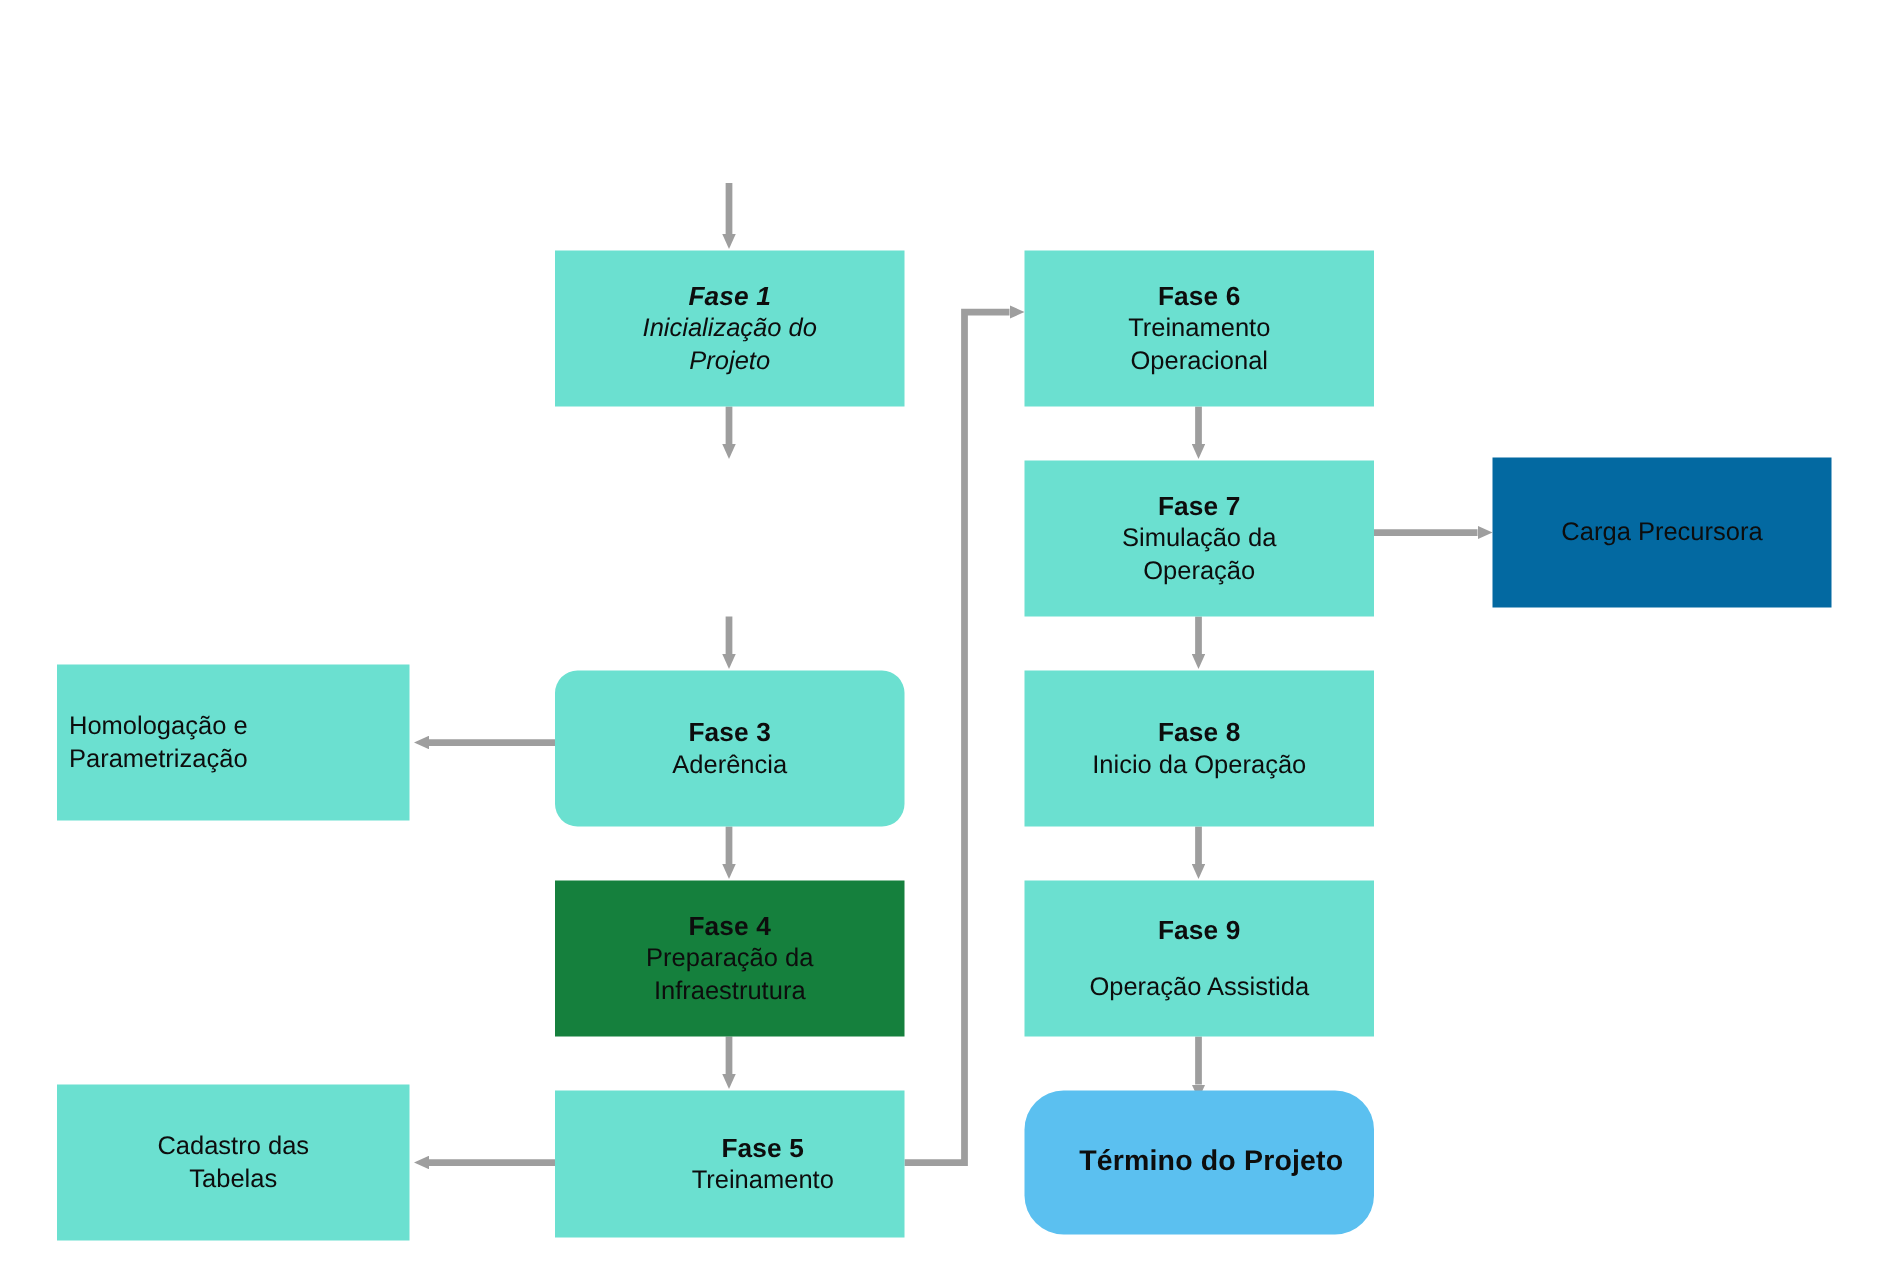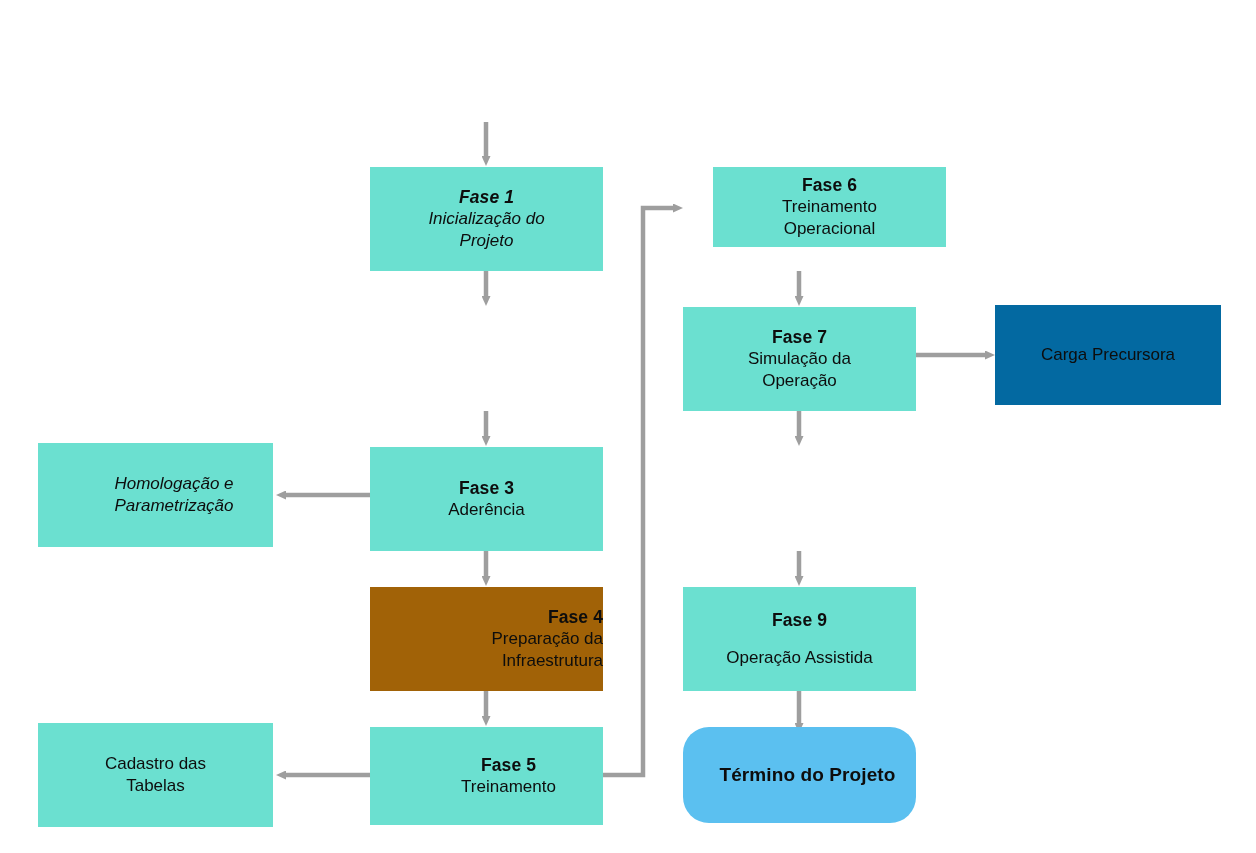--- a/index.html
+++ b/index.html
@@ -54,24 +54,23 @@
   }
   .node .sub {
     font-weight: normal;
     font-size: 17px;
   }
   .node.side {
     font-size: 17px;
     font-weight: normal;
   }
   .node.side.left-align {
-    align-items: center;
+    align-items: flex-start;
     text-align: left;
-    padding-left: 37px;
-    font-style: italic;
+    padding-left: 8px;
   }
   .sub-line { display: block; }
 </style>
 </head>
 <body>
 
 <div id="canvas">
 
   <svg class="edges" viewBox="0 0 1256 853">
     <defs>
@@ -110,48 +109,52 @@
   </svg>
 
 
   <div class="node process" style="left:370px; top:167px; width:233px; height:104px; background:#6BE0D0;font-style:italic;">
     <span class="title">Fase 1</span>
     <span class="sub sub-line">Inicialização do</span>
     <span class="sub sub-line">Projeto</span>
   </div>
 
 
-  <div class="node process" style="left:370px; top:447px; width:233px; height:104px; background:#6BE0D0;">
+  <div class="node process" style="left:370px; top:447px; width:233px; height:104px; background:#6BE0D0;border-radius:15px;">
     <span class="title">Fase 3</span>
     <span class="sub sub-line">Aderência</span>
   </div>
 
-  <div class="node process" style="left:370px; top:587px; width:233px; height:104px; background:#a16207;align-items:flex-end;">
+  <div class="node process" style="left:370px; top:587px; width:233px; height:104px; background:#15803d;">
     <span class="title">Fase 4</span>
     <span class="sub sub-line">Preparação da</span>
     <span class="sub sub-line">Infraestrutura</span>
   </div>
 
   <div class="node process" style="left:370px; top:727px; width:233px; height:98px; background:#6BE0D0;padding-left:44px;">
     <span class="title">Fase 5</span>
     <span class="sub sub-line">Treinamento</span>
   </div>
 
-  <div class="node process" style="left:683px; top:167px; width:233px; height:80px; background:#6BE0D0;margin-left:30px;">
+  <div class="node process" style="left:683px; top:167px; width:233px; height:104px; background:#6BE0D0;">
     <span class="title">Fase 6</span>
     <span class="sub sub-line">Treinamento</span>
     <span class="sub sub-line">Operacional</span>
   </div>
 
   <div class="node process" style="left:683px; top:307px; width:233px; height:104px; background:#6BE0D0;">
     <span class="title">Fase 7</span>
     <span class="sub sub-line">Simulação da</span>
     <span class="sub sub-line">Operação</span>
   </div>
 
+  <div class="node process" style="left:683px; top:447px; width:233px; height:104px; background:#6BE0D0;">
+    <span class="title">Fase 8</span>
+    <span class="sub sub-line">Inicio da Operação</span>
+  </div>
 
   <div class="node process" style="left:683px; top:587px; width:233px; height:104px; background:#6BE0D0;gap:16px;">
     <span class="title">Fase 9</span>
     <span class="sub sub-line">Operação Assistida</span>
   </div>
 
   <div class="node terminal" style="left:683px; top:727px; width:233px; height:96px; background:#5BC0F0;padding-left:16px;">
     <span>Término do Projeto</span>
   </div>
 

